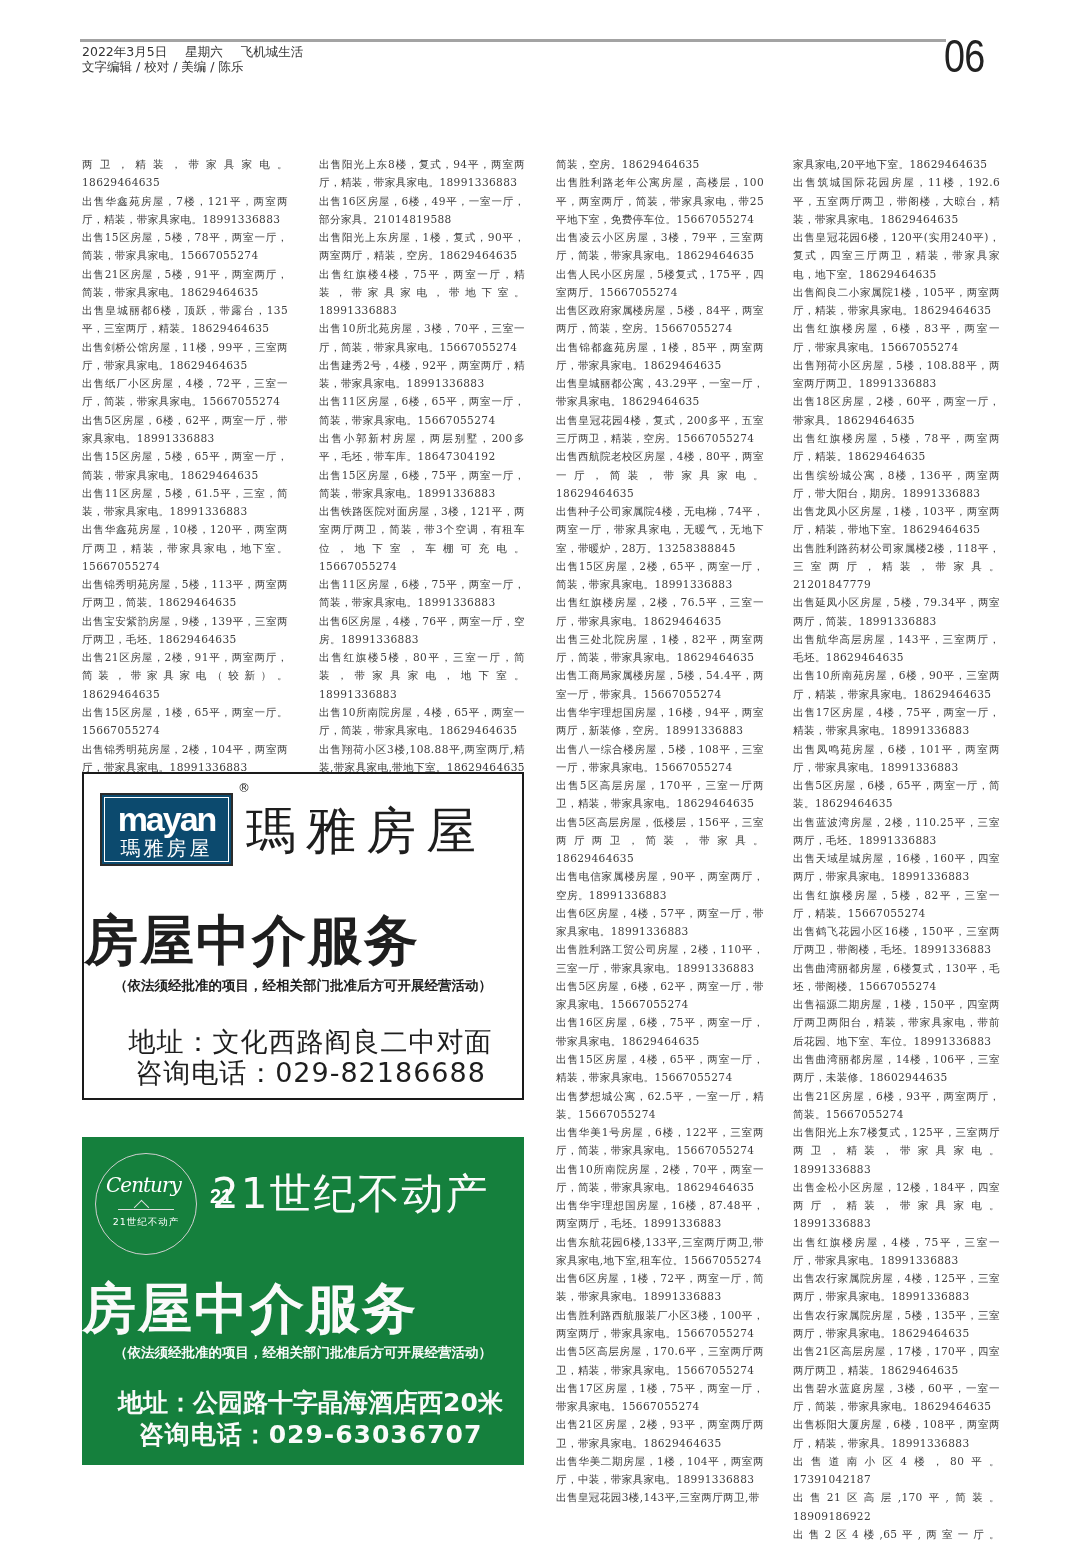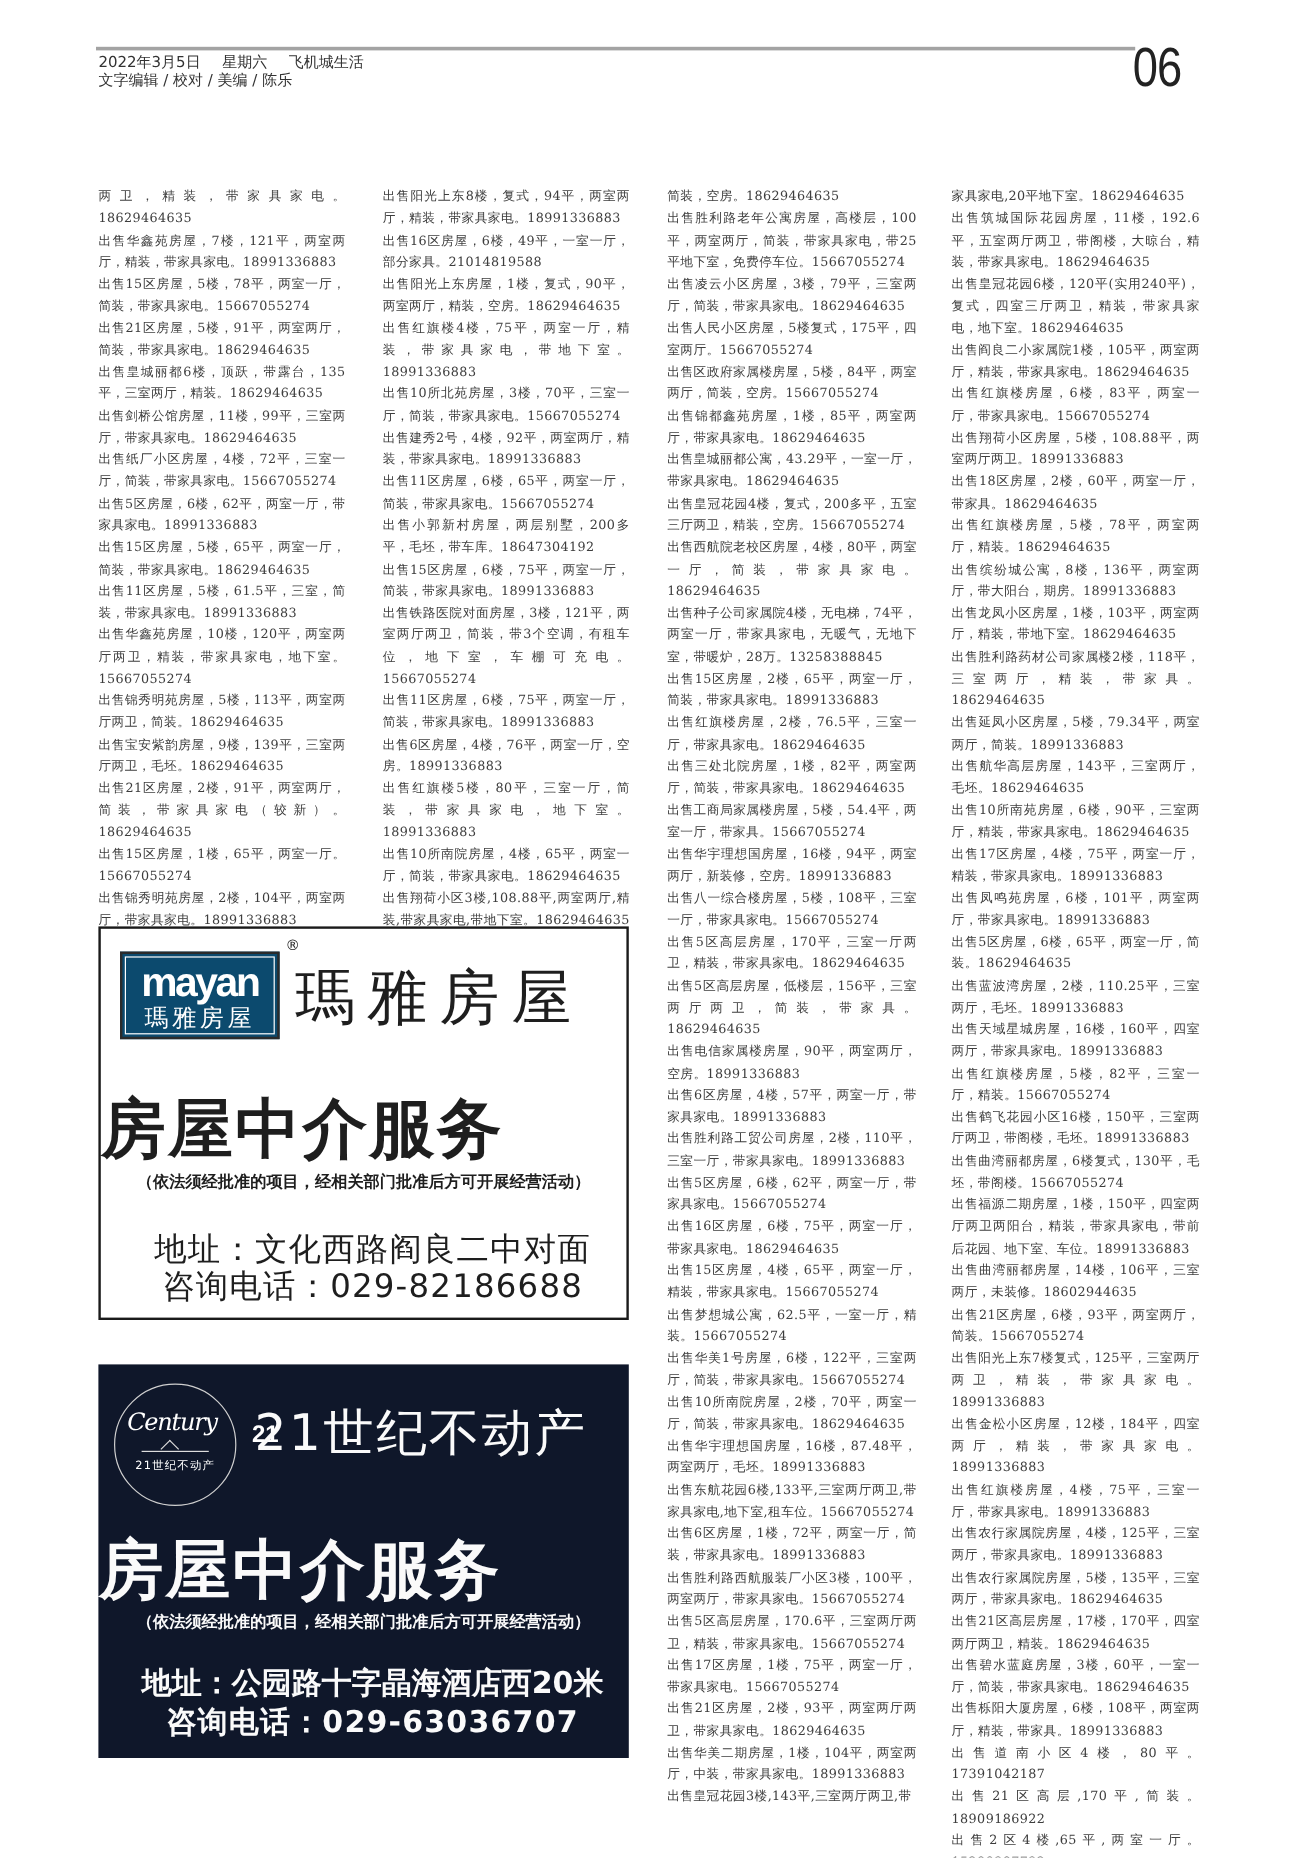--- a/index.html
+++ b/index.html
@@ -24,21 +24,21 @@
     color:#3d3d3d; text-align:justify; letter-spacing:0.35px;
   }
   .col p { margin:0; }
   .c1 { left:82px;  width:206px; }
   .c2 { left:319px; width:206px; }
   .c3 { left:556px; width:208px; }
   .c4 { left:793px; width:207px; }
 
   .ad { position:absolute; left:82px; width:442px; height:328px; box-sizing:border-box; font-family:"DejaVu Sans", sans-serif; }
   .ad-mayan { top:772px; border:2px solid #1a1a1a; background:#fff; color:#1e1e1e; }
-  .ad-c21 { top:1137px; background:#0f172a; color:#fafafa; }
+  .ad-c21 { top:1137px; background:#15803d; color:#fafafa; }
 
   .mayan-logo {
     position:absolute; left:16px; top:19px; width:133px; height:73px; background:#0c4a6e;
     box-sizing:border-box; border:2px solid #2b2b2b; outline:1px solid #fff; outline-offset:-5px;
     color:#fff; text-align:center;
   }
   .mayan-word { position:absolute; left:0; right:0; top:8px; font-family:"Liberation Sans", sans-serif; font-weight:bold; font-size:34px; line-height:32px; letter-spacing:-2px; }
   .mayan-sub { position:absolute; left:0; right:0; top:42px; font-size:20px; line-height:22px; letter-spacing:3px; }
   .reg { position:absolute; left:154px; top:7px; font-size:12px; color:#222; }
   .mayan-title { position:absolute; left:162px; top:30px; font-size:50px; line-height:54px; letter-spacing:10px; white-space:nowrap; }
@@ -161,21 +161,21 @@
   <p>家具家电,20平地下室。18629464635</p>
   <p>出售筑城国际花园房屋，11楼，192.6平，五室两厅两卫，带阁楼，大晾台，精装，带家具家电。18629464635</p>
   <p>出售皇冠花园6楼，120平(实用240平)，复式，四室三厅两卫，精装，带家具家电，地下室。18629464635</p>
   <p>出售阎良二小家属院1楼，105平，两室两厅，精装，带家具家电。18629464635</p>
   <p>出售红旗楼房屋，6楼，83平，两室一厅，带家具家电。15667055274</p>
   <p>出售翔荷小区房屋，5楼，108.88平，两室两厅两卫。18991336883</p>
   <p>出售18区房屋，2楼，60平，两室一厅，带家具。18629464635</p>
   <p>出售红旗楼房屋，5楼，78平，两室两厅，精装。18629464635</p>
   <p>出售缤纷城公寓，8楼，136平，两室两厅，带大阳台，期房。18991336883</p>
   <p>出售龙凤小区房屋，1楼，103平，两室两厅，精装，带地下室。18629464635</p>
-  <p>出售胜利路药材公司家属楼2楼，118平，三室两厅，精装，带家具。18629464635</p>
+  <p>出售胜利路药材公司家属楼2楼，118平，三室两厅，精装，带家具。21201847779</p>
   <p>出售延凤小区房屋，5楼，79.34平，两室两厅，简装。18991336883</p>
   <p>出售航华高层房屋，143平，三室两厅，毛坯。18629464635</p>
   <p>出售10所南苑房屋，6楼，90平，三室两厅，精装，带家具家电。18629464635</p>
   <p>出售17区房屋，4楼，75平，两室一厅，精装，带家具家电。18991336883</p>
   <p>出售凤鸣苑房屋，6楼，101平，两室两厅，带家具家电。18991336883</p>
   <p>出售5区房屋，6楼，65平，两室一厅，简装。18629464635</p>
   <p>出售蓝波湾房屋，2楼，110.25平，三室两厅，毛坯。18991336883</p>
   <p>出售天域星城房屋，16楼，160平，四室两厅，带家具家电。18991336883</p>
   <p>出售红旗楼房屋，5楼，82平，三室一厅，精装。15667055274</p>
   <p>出售鹤飞花园小区16楼，150平，三室两厅两卫，带阁楼，毛坯。18991336883</p>

